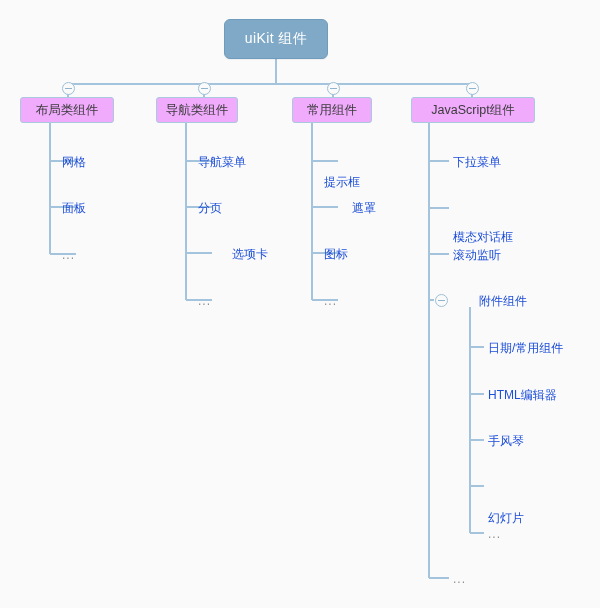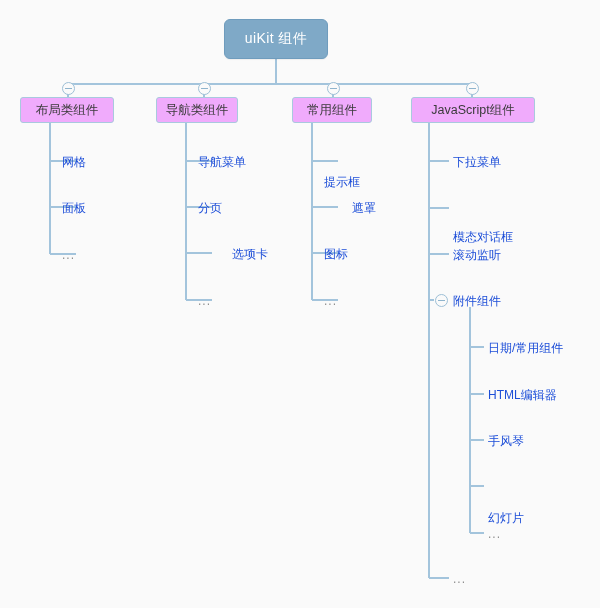--- a/index.html
+++ b/index.html
@@ -163,21 +163,21 @@
       <div class="leaf-node" style="left: 324px; top: 155px; margin-top: 20px;">提示框</div>
       <div class="leaf-node" style="left: 324px; top: 201px; margin-left: 28px;">遮罩</div>
       <div class="leaf-node" style="left: 324px; top: 247px;">图标</div>
       <div class="leaf-node ellipsis" style="left: 324px; top: 294px;">...</div>
       <div class="cat-node" style="left: 411px; top: 97px; width: 124px;">
         <span>JavaScript组件</span>
       </div>
       <div class="leaf-node" style="left: 453px; top: 155px;">下拉菜单</div>
       <div class="leaf-node" style="left: 453px; top: 202px; margin-top: 28px;">模态对话框</div>
       <div class="leaf-node" style="left: 453px; top: 248px;">滚动监听</div>
-      <div class="leaf-node" style="left: 453px; top: 294px; text-align: center;">附件组件</div>
+      <div class="leaf-node" style="left: 479px; top: 294px; text-align: center;">附件组件</div>
       <div class="leaf-node ellipsis" style="left: 453px; top: 572px;">...</div>
       <div class="leaf-node" style="left: 488px; top: 341px;">日期/常用组件</div>
       <div class="leaf-node" style="left: 488px; top: 388px;">HTML编辑器</div>
       <div class="leaf-node" style="left: 488px; top: 434px;">手风琴</div>
       <div class="leaf-node" style="left: 488px; top: 480px; margin-top: 31px;">幻灯片</div>
       <div class="leaf-node ellipsis" style="left: 488px; top: 527px;">...</div>
       <div class="toggle-icon" style="left: 62px; top: 82px;"></div>
       <div class="toggle-icon" style="left: 198px; top: 82px;"></div>
       <div class="toggle-icon" style="left: 327px; top: 82px;"></div>
       <div class="toggle-icon" style="left: 466px; top: 82px;"></div>

